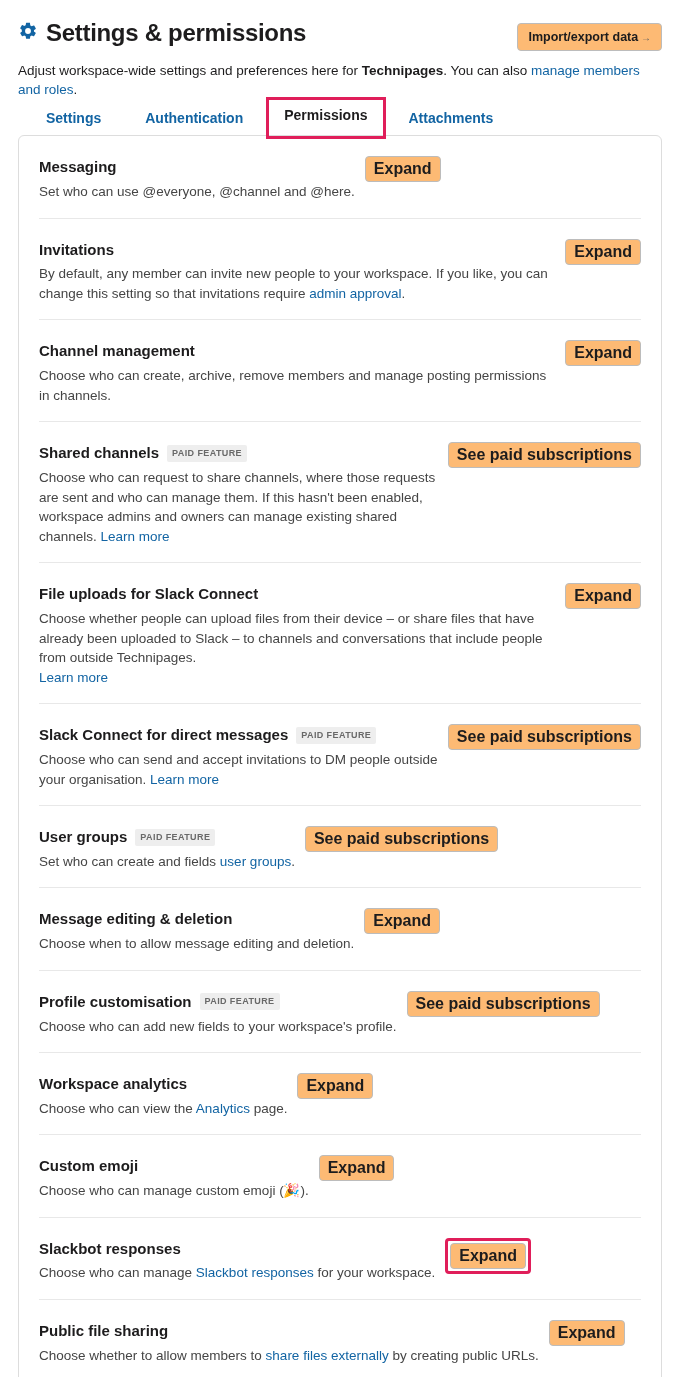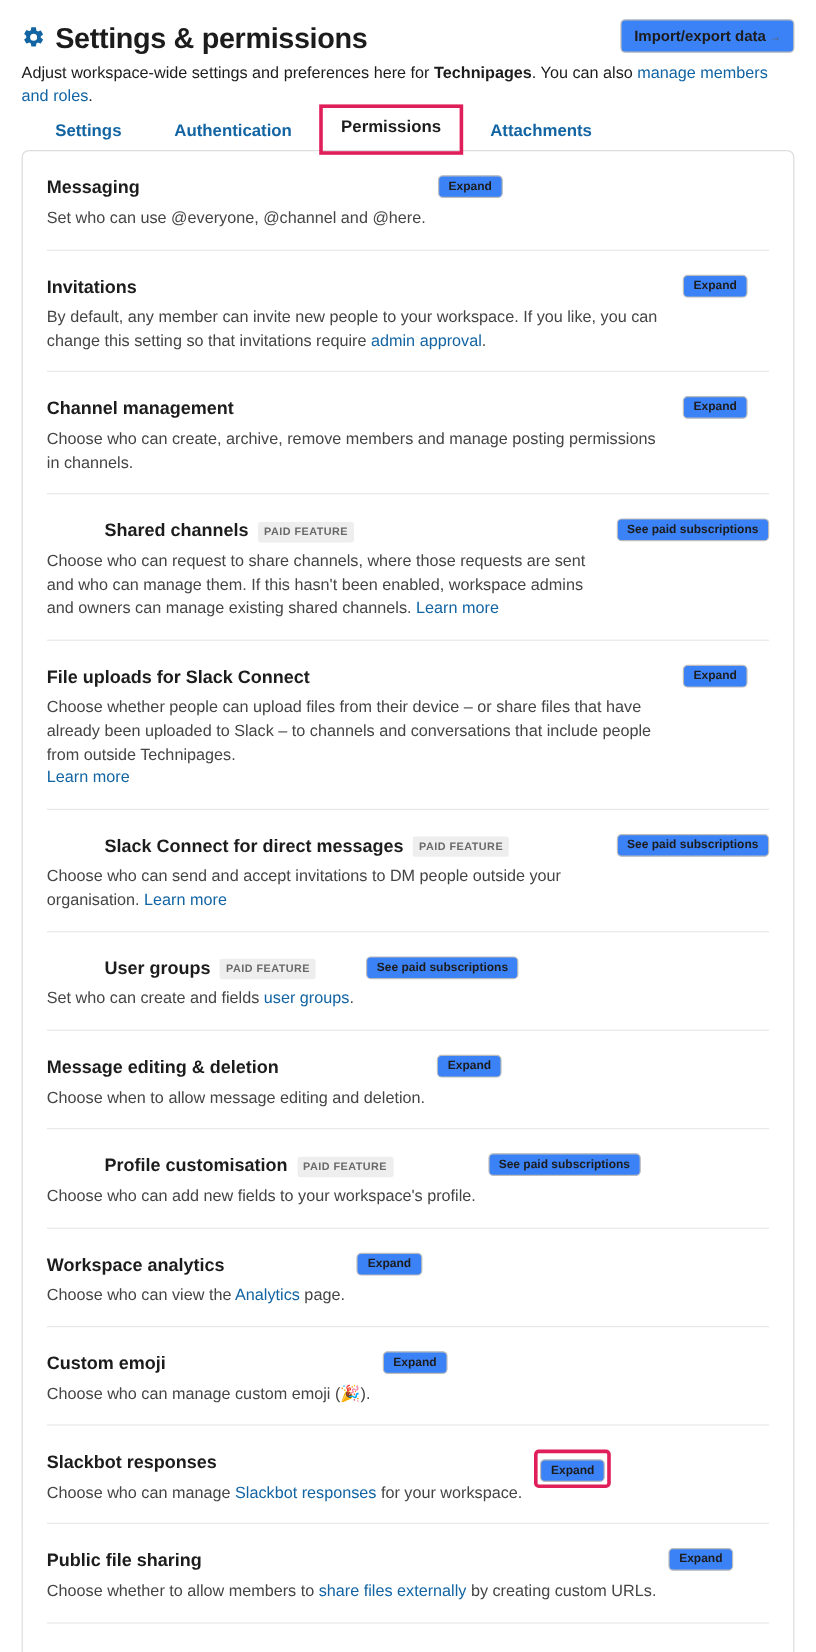--- a/index.html
+++ b/index.html
@@ -5,52 +5,52 @@
 * { box-sizing: border-box; margin: 0; padding: 0; }
 body {
   font-family: -apple-system, BlinkMacSystemFont, "Segoe UI", Helvetica, Arial, sans-serif;
   background: #fff;
   color: #1d1c1d;
   width: 680px;
   font-size: 14px;
   line-height: 1.45;
 }
 .page { padding: 16px 18px 30px; }
-.header-row { display: flex; align-items: flex-start; justify-content: space-between; margin-bottom: 0; }
+.header-row { display: flex; align-items: flex-end; justify-content: space-between; margin-bottom: 10px; }
 .title-wrap { display: flex; align-items: center; gap: 8px; }
 .page-title { font-size: 24px; font-weight: 800; letter-spacing: -0.3px; }
 .btn {
   border: 1px solid #bcbcbc;
-  background: #3b82f6;
+  background: #fdba74;
   border-radius: 4px;
   font-size: 12.5px;
   font-weight: 700;
   padding: 6px 10px;
   color: #1d1c1d;
   cursor: pointer;
   white-space: nowrap;
 }
-.btn.small { font-size: 10px; padding: 3px 8px; }
+.btn.small { font-size: 16px; padding: 3px 8px; }
 .subhead { font-size: 13.5px; color: #1d1c1d; }
 .subhead .bold { font-weight: 700; }
 .link { color: #1264a3; cursor: pointer; }
 .tabs { display: flex; gap: 32px; padding-left: 22px; font-size: 14px; font-weight: 600; }
 .tab { color: #1264a3; padding: 8px 6px; cursor: pointer; }
 .tab.active { color: #1d1c1d; }
 .tab-hl { border: 3px solid #e01e5a; padding: 5px 15px; margin: -3px -15px; }
 .content-box {
   border: 1px solid #ddd;
   border-radius: 6px;
   margin-top: -1px;
   padding: 0 20px 20px;
 }
 .section { padding: 20px 0 16px; border-bottom: 1px solid #e8e8e8; }
 .section:last-child { border-bottom: none; padding-bottom: 4px; }
 .section-head { display: flex; justify-content: flex-start; align-items: flex-start; gap: 10px; }
-.section-title-row { display: flex; align-items: center; gap: 8px; flex-wrap: wrap; margin-left: 48px; }
+.section-title-row { display: flex; align-items: center; gap: 8px; flex-wrap: wrap; }
 .section-title { font-size: 15px; font-weight: 800; }
 .paid-badge {
   background: #eee;
   color: #696969;
   font-size: 9px;
   font-weight: 700;
   letter-spacing: 0.4px;
   padding: 2px 5px;
   border-radius: 2px;
 }
@@ -235,21 +235,21 @@
           <button class="btn small">Expand</button>
         </span>
       </div>
     </div>
 
     <div class="section">
       <div class="section-head">
         <div>
           <div class="section-title">Public file sharing</div>
           <div class="section-desc">
-            <span>Choose whether to allow members to </span><span class="link">share files externally</span><span> by creating custom URLs.</span>
+            <span>Choose whether to allow members to </span><span class="link">share files externally</span><span> by creating public URLs.</span>
           </div>
         </div>
         <button class="btn small">Expand</button>
       </div>
     </div>
 
     <div class="section">
       
       
     </div>

